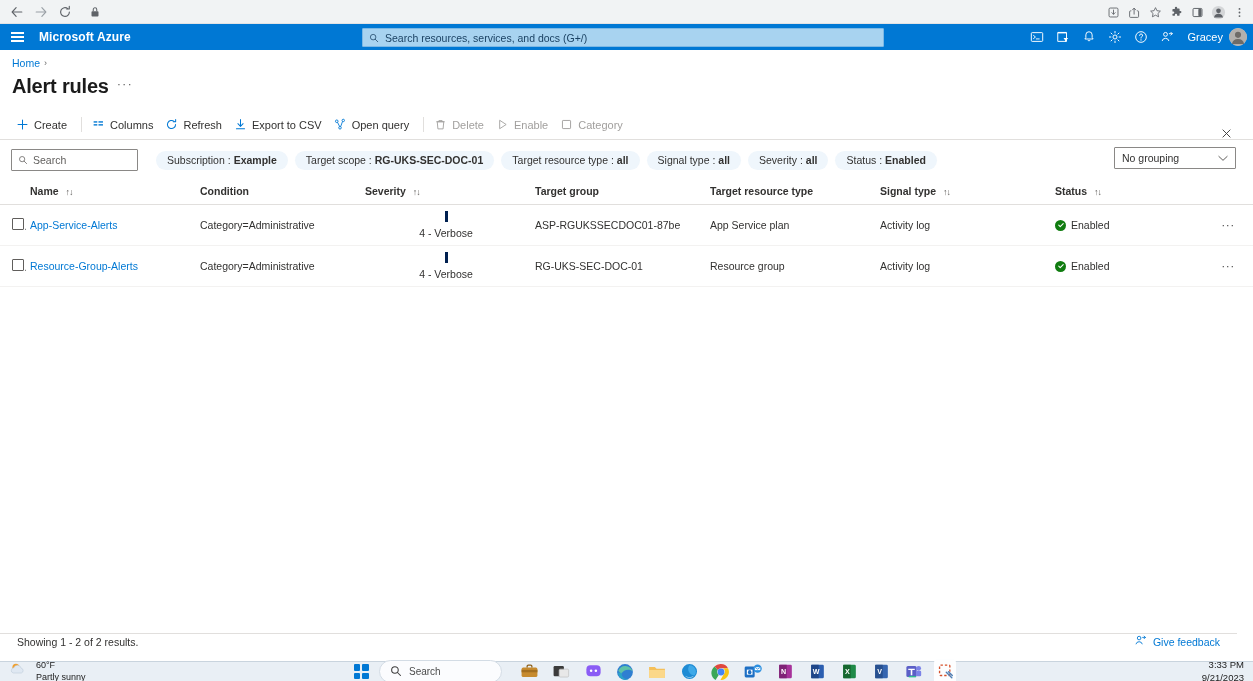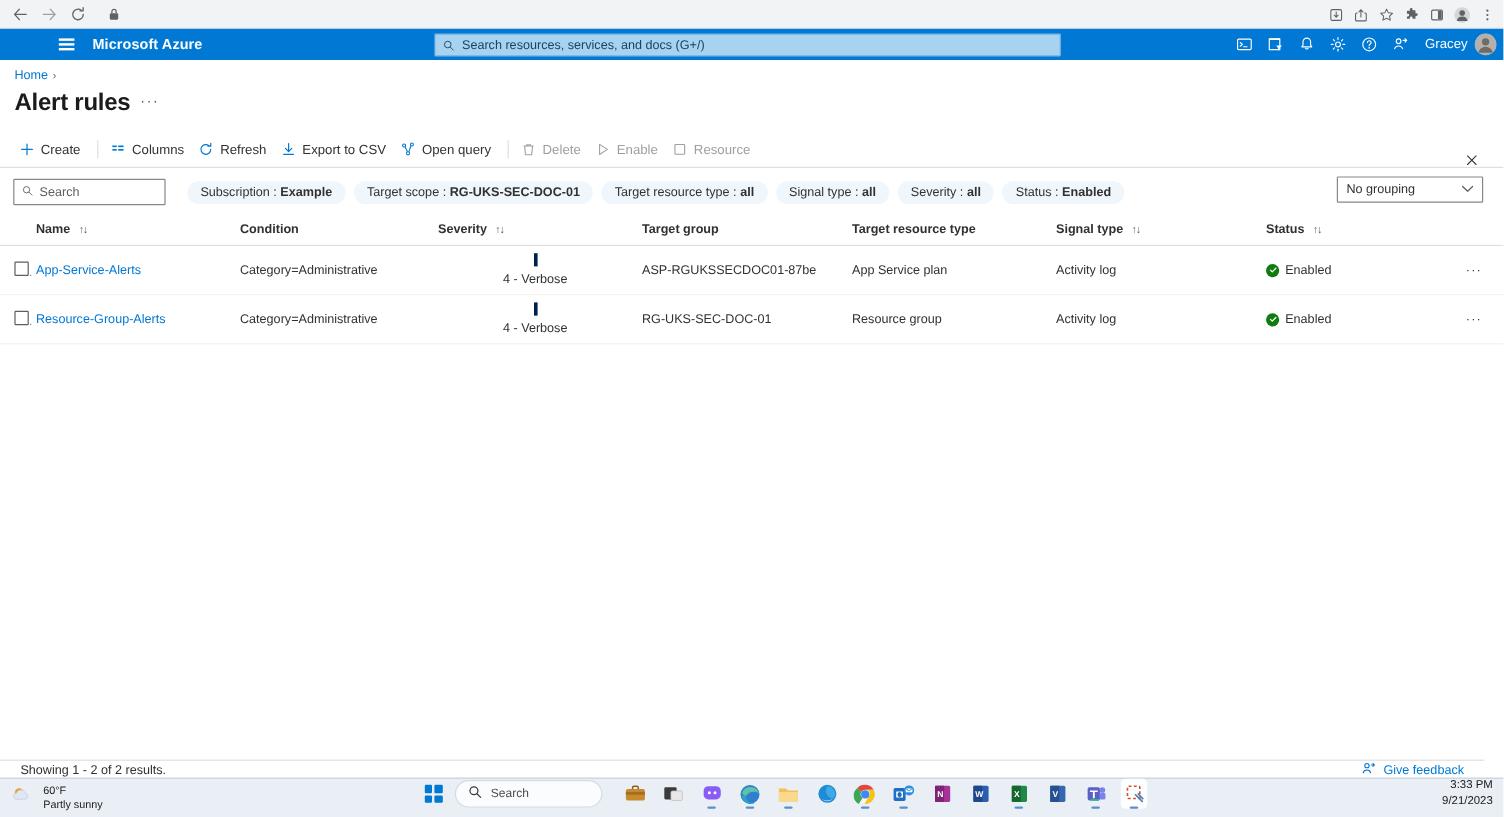--- a/index.html
+++ b/index.html
@@ -33,21 +33,21 @@
   .rb {
     width: 20px; height: 20px;
     display: flex; align-items: center; justify-content: center;
     color: #5f6368;
   }
 
   
   .azure-nav {
     height: 26px; background: #0078d4;
     display: flex; align-items: center;
-    position: relative; color: #fff; padding-left: 38px;
+    position: relative; color: #fff;
   }
   .hamburger {
     width: 34px; height: 26px;
     display: flex; align-items: center; justify-content: center;
   }
   .hamburger span {
     display: block; width: 13px; height: 1.5px; background: #fff;
     box-shadow: 0 -4px 0 #fff, 0 4px 0 #fff;
   }
   .brand {
@@ -171,23 +171,23 @@
     position: absolute; left: 0; right: 16px; bottom: 0;
     height: 16px; border-top: 1px solid #e1dfdd;
     display: flex; align-items: center; justify-content: space-between;
     padding: 0 17px 0 17px; background: #fff;
   }
   .showing { font-size: 10.5px; color: #323130; }
   .feedback { display: flex; align-items: center; gap: 6px; font-size: 10.5px; color: #0078d4; }
 
   
   .taskbar {
-    position: absolute; left: 0; bottom: 0; width: 1253px; height: 33px;
+    position: absolute; left: 0; bottom: 0; width: 1253px; height: 20px;
     background: #e9eff5; border-top: 1px solid #c9d4de;
-    display: flex; 
+    display: flex; align-items: center;
   }
   .weather {
     display: flex; align-items: center; gap: 7px; padding-left: 8px; width: 230px;
   }
   .weather-txt { font-size: 9px; line-height: 1.25; color: #1b1b1b; }
   .tb-center {
     position: absolute; left: 350px; display: flex; align-items: center; gap: 7px;
   }
   .win-logo { display: grid; grid-template-columns: 1fr 1fr; gap: 2px; width: 15px; height: 15px; }
   .win-logo i { background: #0078d4; display: block; border-radius: 1px; }
@@ -445,21 +445,21 @@
           </svg>
       </span>
       <span>Enable</span>
     </div>
     <div class="cmd disabled">
       <span class="ci">
         <svg width="13" height="13" viewBox="0 0 16 16">
             <rect x="3" y="3" width="10" height="10" rx="0.8" stroke="#a19f9d" stroke-width="1.15" fill="none"></rect>
           </svg>
       </span>
-      <span>Resource</span>
+      <span>Category</span>
     </div>
   </div>
 
   <div class="filterbar">
     <div class="search-box">
       <span>
         <svg width="10" height="10" viewBox="0 0 16 16">
             <circle cx="6.6" cy="6.6" r="4.2" stroke="#605e5c" stroke-width="1.2" fill="none"></circle>
             <path d="M9.8 9.8 L13.8 13.8" stroke="#605e5c" stroke-width="1.2" stroke-linecap="round"></path>
           </svg>

